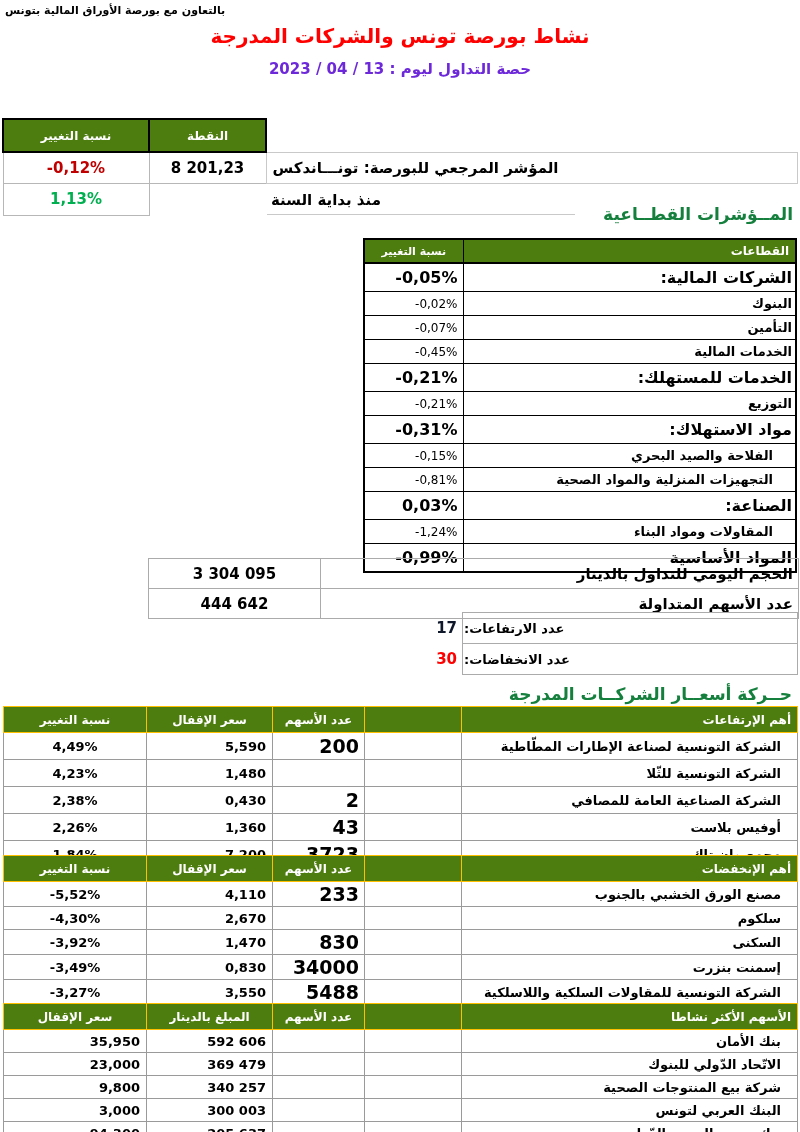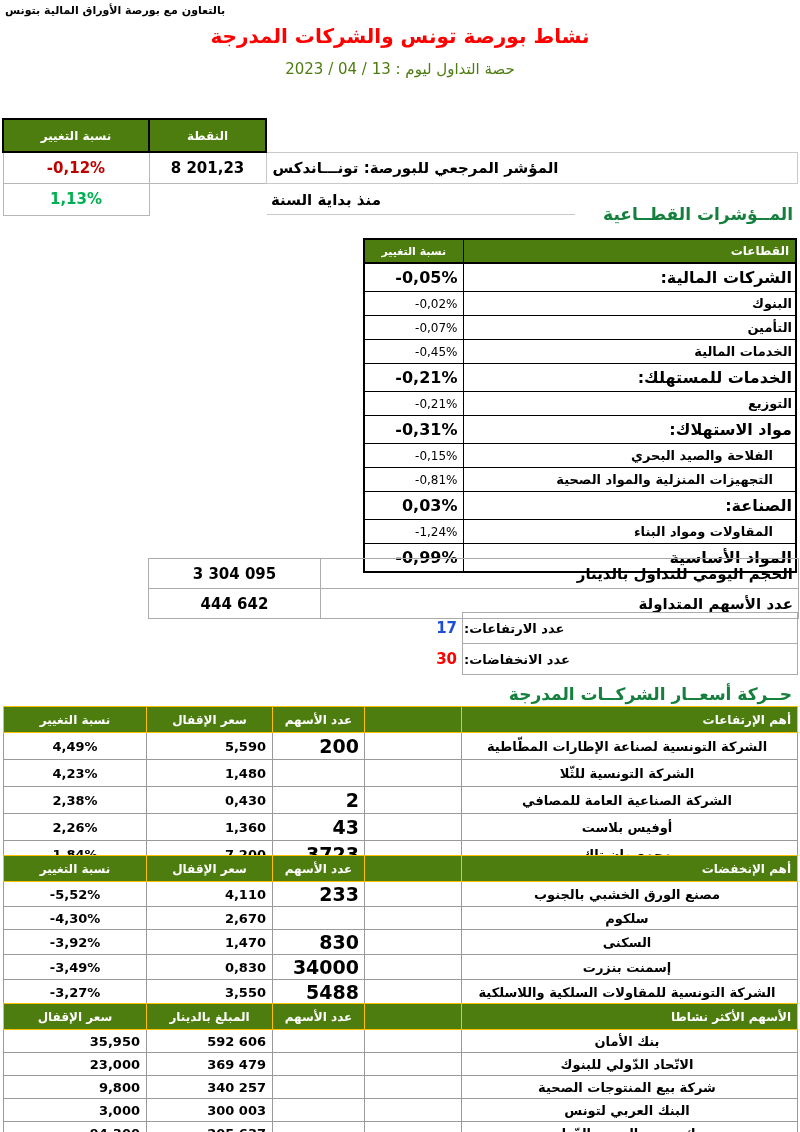--- a/index.html
+++ b/index.html
@@ -6,21 +6,21 @@
   .page{position:relative;width:800px;height:1132px;background:#ffffff;overflow:hidden;
         font-family:"DejaVu Sans",sans-serif;direction:rtl;color:#000;}
   .abs{position:absolute;}
   table{border-collapse:collapse;table-layout:fixed;}
   td{overflow:hidden;white-space:nowrap;vertical-align:middle;}
   .num{direction:ltr;unicode-bidi:isolate;}
 
   
   .note{left:5px;top:4px;font-size:11px;font-weight:bold;white-space:nowrap;}
   .title{left:0;right:0;top:24px;text-align:center;color:#FF0000;font-weight:bold;font-size:20px;}
-  .date{left:0;right:0;top:60px;text-align:center;color:#4d7c0f;font-weight:normal;font-size:15px;}
+  .date{left:0;right:0;top:60px;text-align:center;color:#6d28d9;font-weight:bold;font-size:15px;}
   .h-red{color:#15803d;font-weight:bold;font-size:17px;white-space:nowrap;}
 
   
   .gold{background:#4d7c0f;color:#ffffff;font-weight:bold;font-size:12px;}
 
   
   .idx{left:2px;top:118px;width:794px;}
   .idx .hdr{border:2px solid #000;text-align:center;}
   .idx .nb{border:none;background:transparent;}
   .idx .val{border:1px solid #b7b7b7;text-align:center;font-weight:bold;font-size:15px;}
@@ -47,30 +47,30 @@
   .vol{left:148px;top:558px;width:650px;}
   .vol td{border:1px solid #ababab;height:27px;}
   .vol .vlbl{text-align:right;padding-right:5px;font-weight:bold;font-size:15px;}
   .vol .vval{text-align:center;font-weight:bold;font-size:15px;direction:ltr;}
 
   
   .cnt{left:380px;top:612px;width:417px;}
   .cnt td{height:28px;}
   .cnt .clbl{border:1px solid #ababab;text-align:left;padding-right:5px;font-weight:bold;font-size:13px;}
   .cnt .cnum{border:none;text-align:right;padding-right:5px;font-weight:bold;font-size:15px;direction:ltr;}
-  .c-up{color:#1d4ed8;}
+  .c-up{color:#0f172a;}
   .c-dn{color:#FF0000;}
 
   
   .cmp{left:3px;width:794px;}
   .cmp td{border:1px solid #9a9a9a;}
   .cmp .gold{border:1px solid #FFC000;}
   .cmp .t-title{text-align:right;padding-right:6px;font-size:12px;}
   .cmp .t-num{text-align:center;font-size:12px;}
-  .cmp .name{text-align:center;padding-right:6px;font-weight:bold;font-size:13px;}
+  .cmp .name{text-align:right;padding-right:16px;font-weight:bold;font-size:13px;}
   .cmp .shares{direction:ltr;text-align:right;padding-right:5px;font-weight:bold;font-size:19px;}
   .cmp .price{direction:ltr;text-align:right;padding-right:6px;font-weight:bold;font-size:13px;}
   .cmp .pct{direction:ltr;text-align:center;font-weight:bold;font-size:13px;}
   .gain{top:706px;} .gain .hrow td{height:23px;} .gain .drow td{height:24px;}
   .lose{top:855px;} .lose .hrow td{height:23px;} .lose .drow td{height:20px;}
   .act{top:1003px;}  .act .hrow td{height:23px;}  .act .drow td{height:20px;}
 </style>
 </head>
 <body>
 

